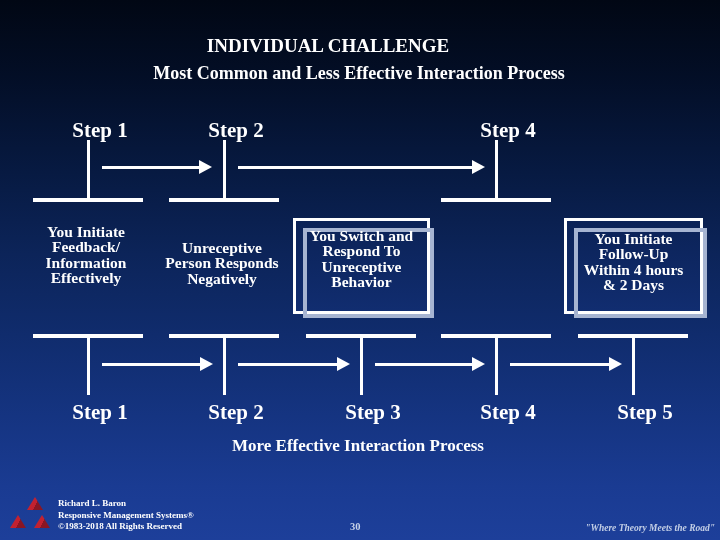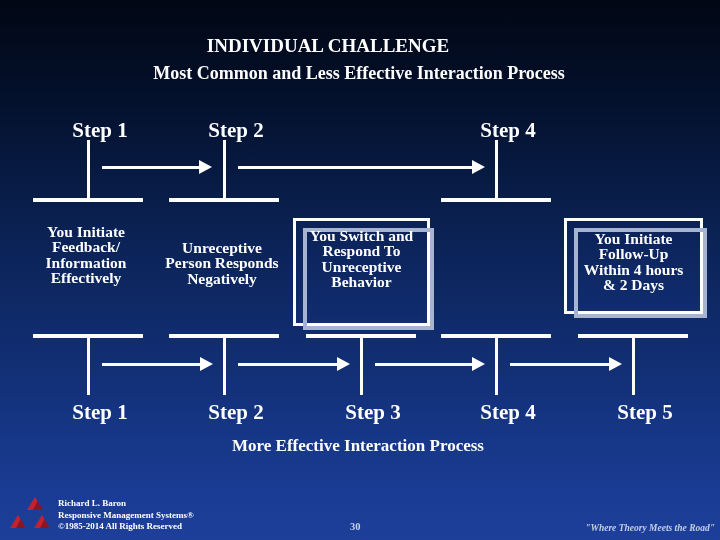--- a/index.html
+++ b/index.html
@@ -71,21 +71,21 @@
     </div>
 
   <div class="abs stage-text" style="left:86px;top:224px;">You Initiate
 Feedback/
 Information
 Effectively</div>
   <div class="abs stage-text" style="left:222px;top:240px;">Unreceptive
 Person Responds
 Negatively</div>
 
-  <div class="abs sbox" style="left:293px;top:218px;width:137px;height:108px;">
+  <div class="abs sbox" style="left:293px;top:218px;width:137px;height:96px;">
     <div class="stage-text" style="padding-top:7px;">You Switch and
 Respond To
 Unreceptive
 Behavior</div>
   </div>
 
 
   <div class="abs sbox" style="left:564px;top:218px;width:139px;height:96px;">
     <div class="stage-text" style="padding-top:10px;">You Initiate
 Follow-Up
@@ -130,19 +130,19 @@
 
   <div class="abs cx caption">More Effective Interaction Process</div>
 
   <div class="abs tri" style="left:27px;top:497px;"></div>
   <div class="abs tri" style="left:10px;top:515px;"></div>
   <div class="abs tri" style="left:34px;top:515px;"></div>
 
   <div class="abs footer">
     <div>Richard L. Baron</div>
     <div>Responsive Management Systems®</div>
-    <div>©1985-2014 All Rights Reserved</div>
+    <div>©1983-2018 All Rights Reserved</div>
   </div>
 
   <div class="abs page-num">30</div>
   <div class="abs tagline">"Where Theory Meets the Road"</div>
 
 </div>
 
 </body></html>

